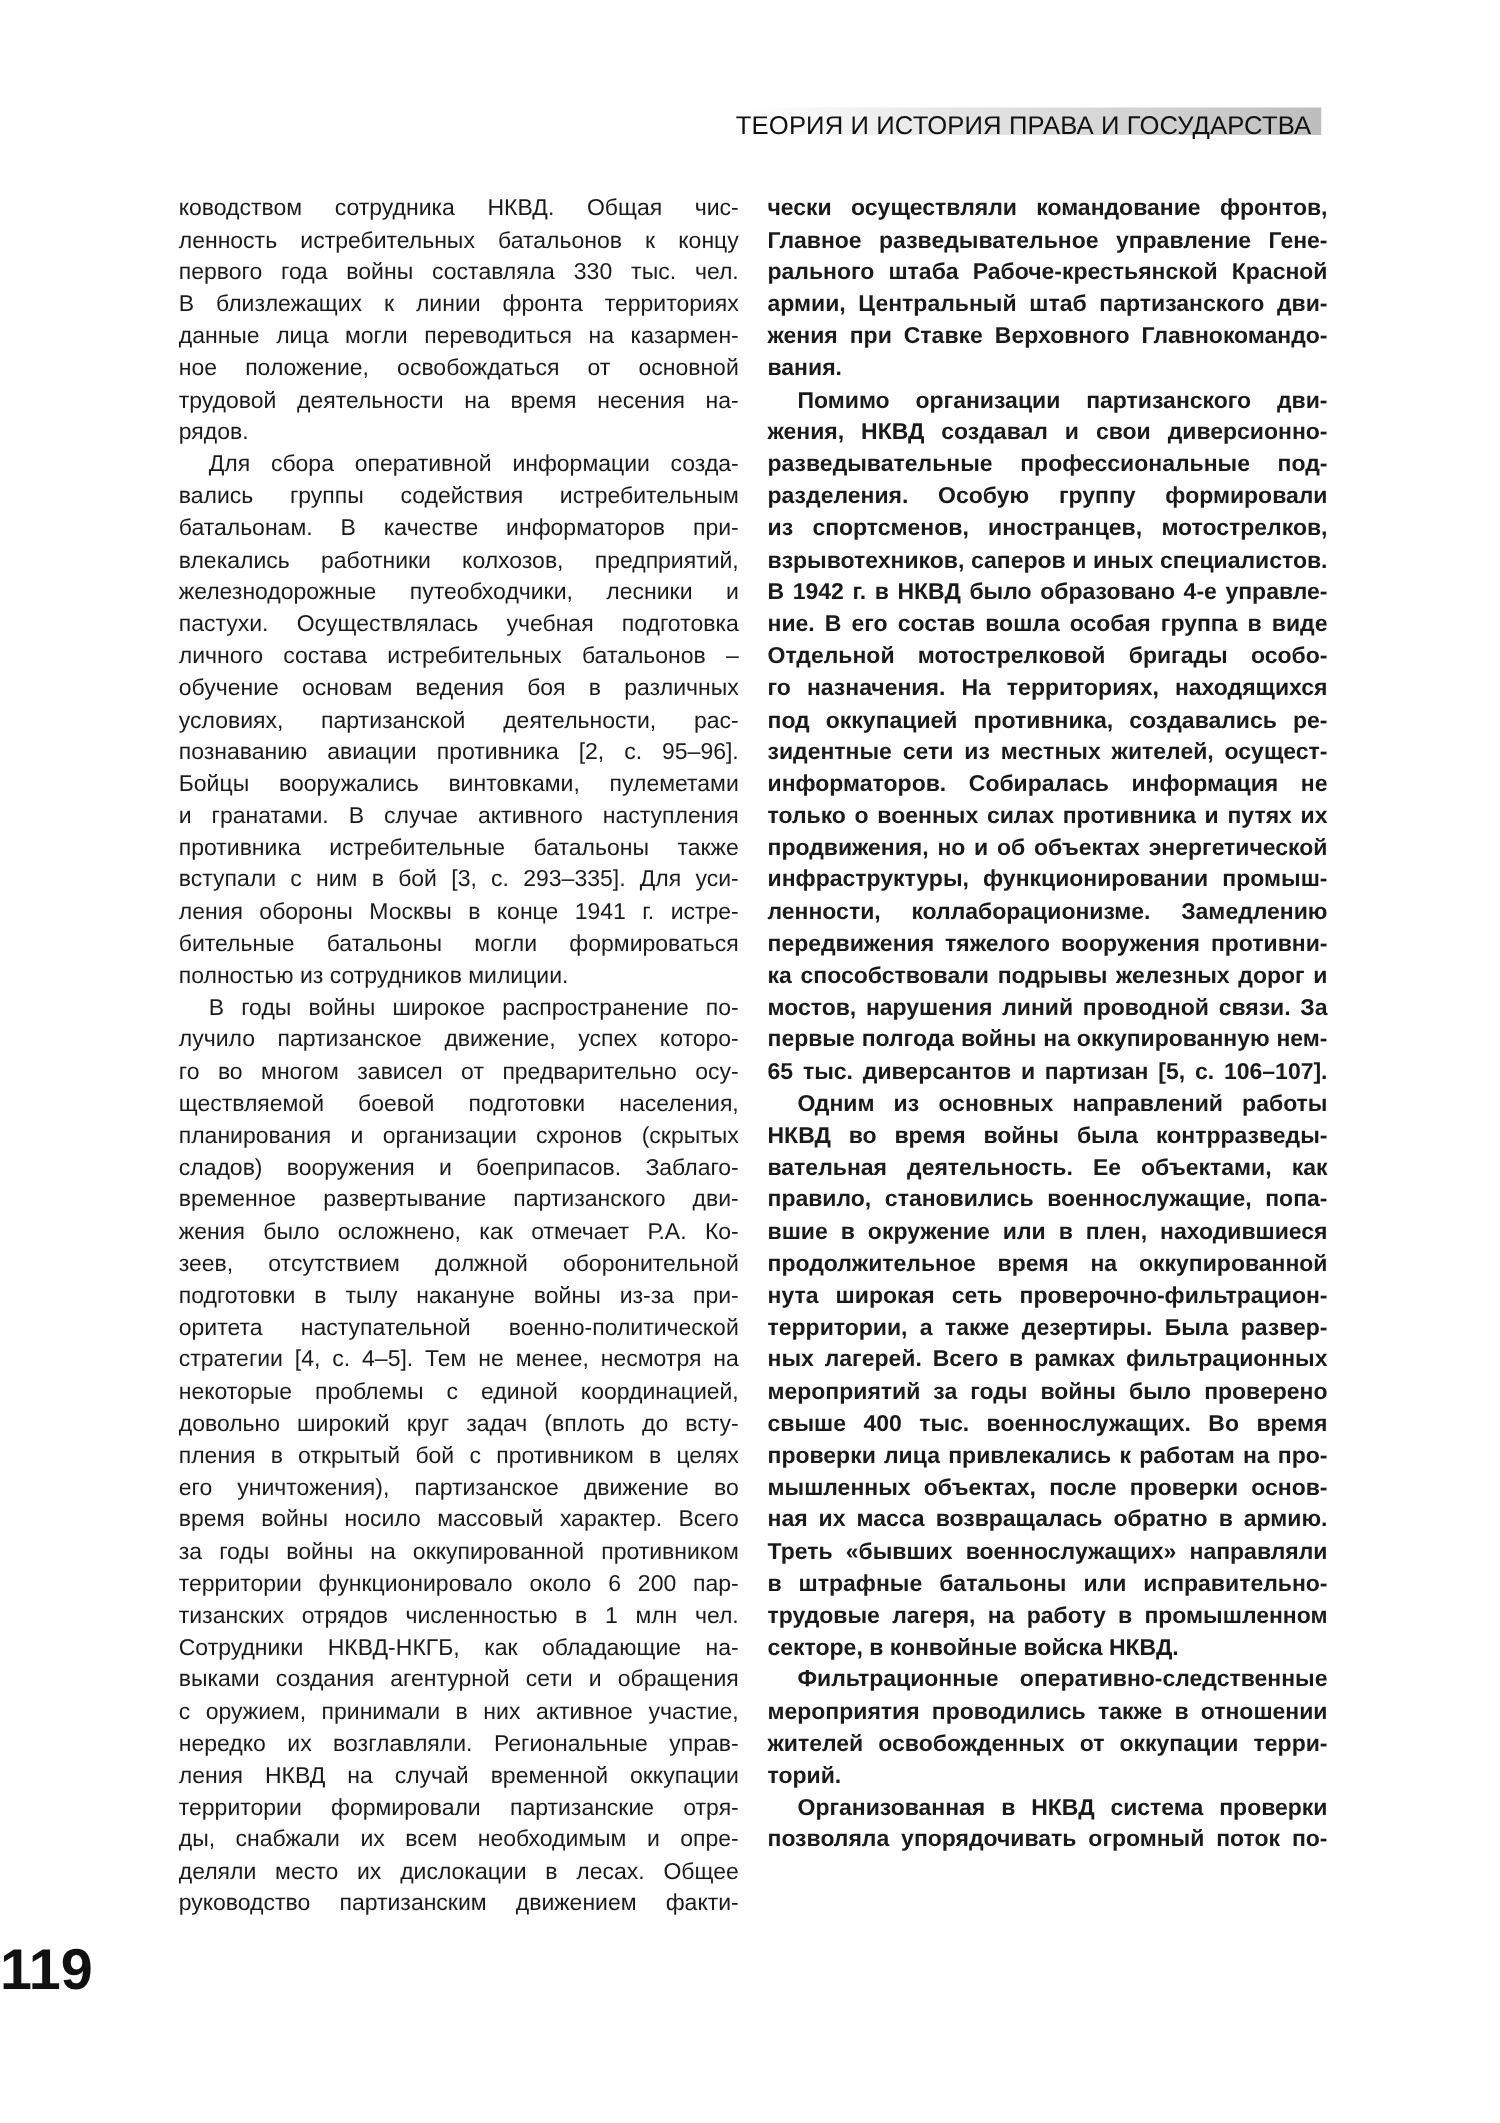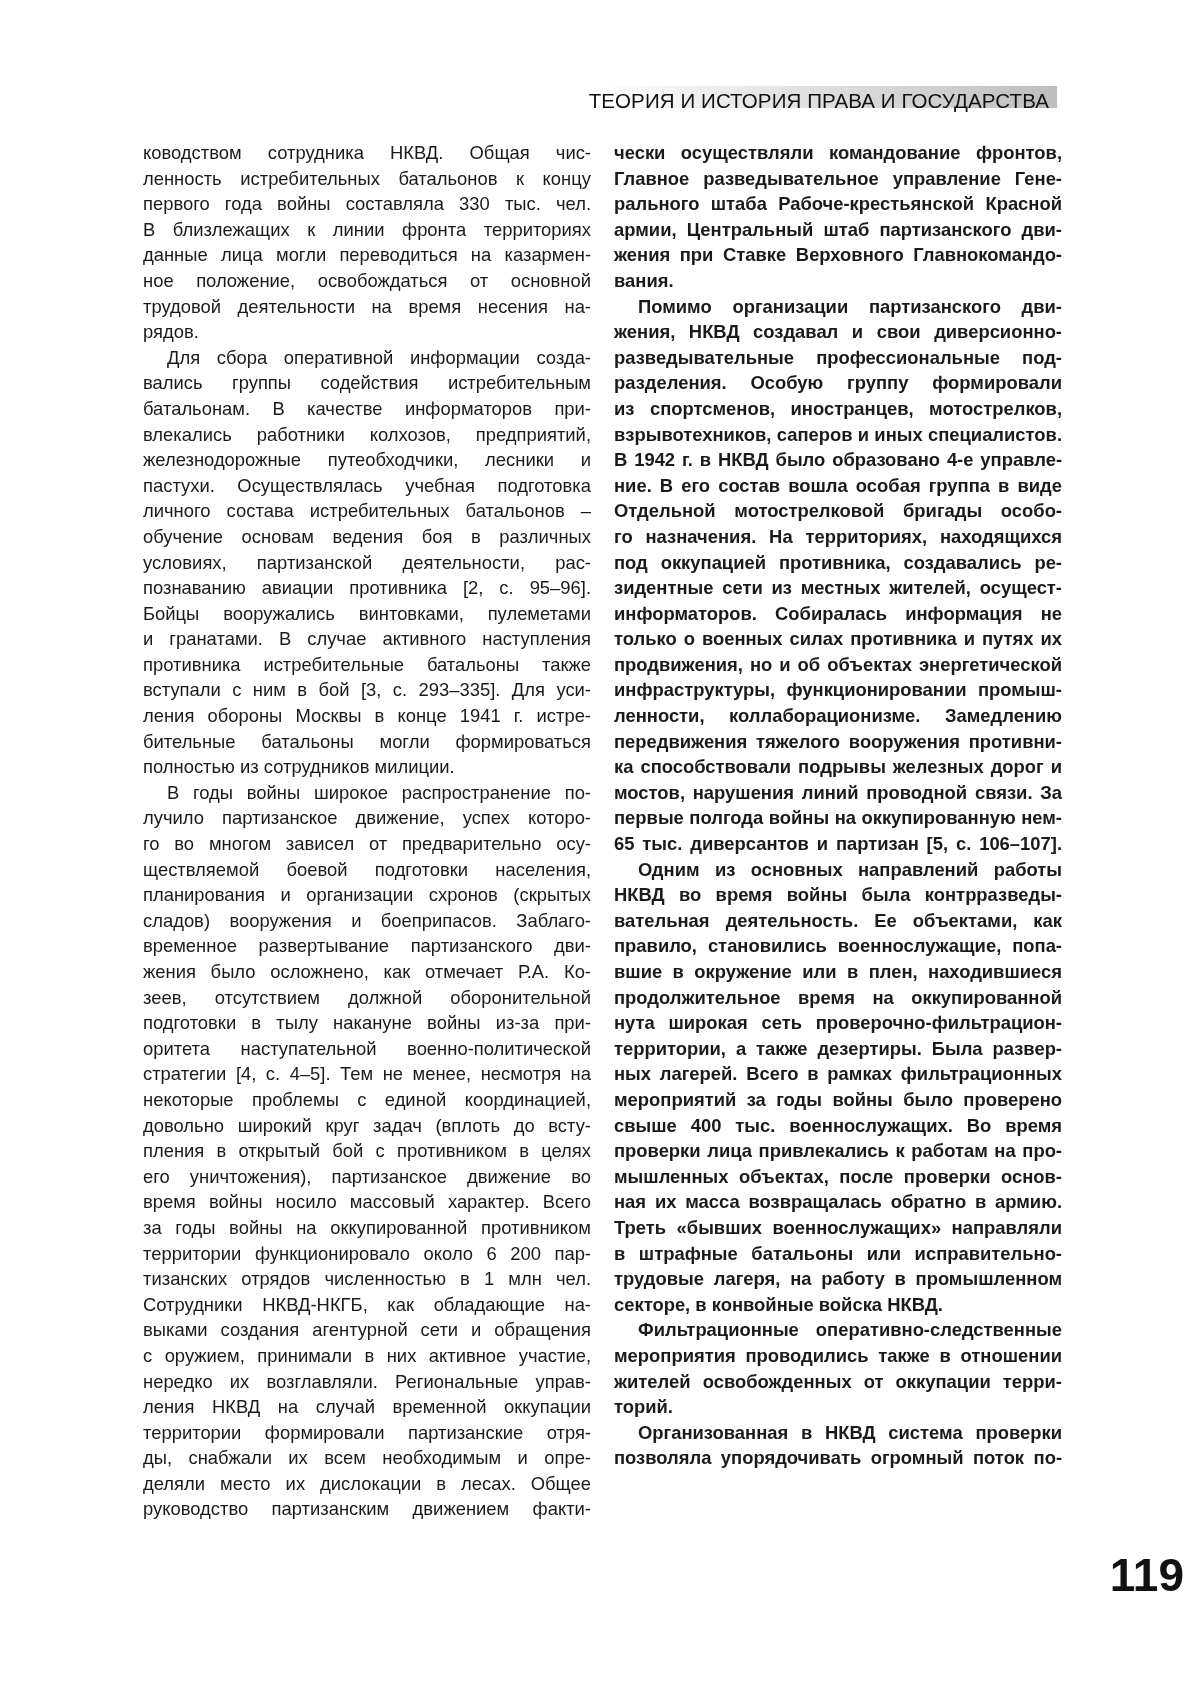--- a/index.html
+++ b/index.html
@@ -2,29 +2,29 @@
 <html><head>
 <meta charset="utf-8">
 <style>
   html, body { margin:0; padding:0; background:#ffffff; }
   body { width:1200px; height:1698px; position:relative; overflow:hidden;
          font-family:"Liberation Sans", sans-serif; color:#1a1a1a; }
   .header-bar { position:absolute; left:598px; top:86px; width:459px; height:22px;
          background:linear-gradient(90deg,#ffffff 0%,#e6e6e6 35%,#cfcfcf 75%,#bdbdbd 100%); }
   .header-text { position:absolute; right:8px; top:3px; font-size:20.5px; letter-spacing:0.1px;
          color:#111; white-space:nowrap; }
-  .col { position:absolute; top:140px; width:448px; font-size:18.4px; line-height:25.6px;
+  .col { position:absolute; top:153px; width:448px; font-size:18.4px; line-height:25.6px;
          text-align:justify; }
   .col-left { left:143px; }
   .col-right { left:614px;font-weight:bold; }
   .line { display:block; height:25.6px; white-space:nowrap; text-align:justify;
           text-align-last:justify; }
   .line.last { text-align-last:left; }
   .line.indent { padding-left:24px; }
-  .page-number { position:absolute; left:0; width:1184px; top:1548px; text-align:right;
+  .page-number { position:absolute; left:0; width:1184px; top:1548px; text-align:left;
          font-size:46px; font-weight:bold; color:#111; }
 </style>
 </head>
 <body>
 
 <div class="header-bar">
   <span class="header-text">ТЕОРИЯ И ИСТОРИЯ ПРАВА И ГОСУДАРСТВА</span>
 </div>
 
 <div class="col col-left">

